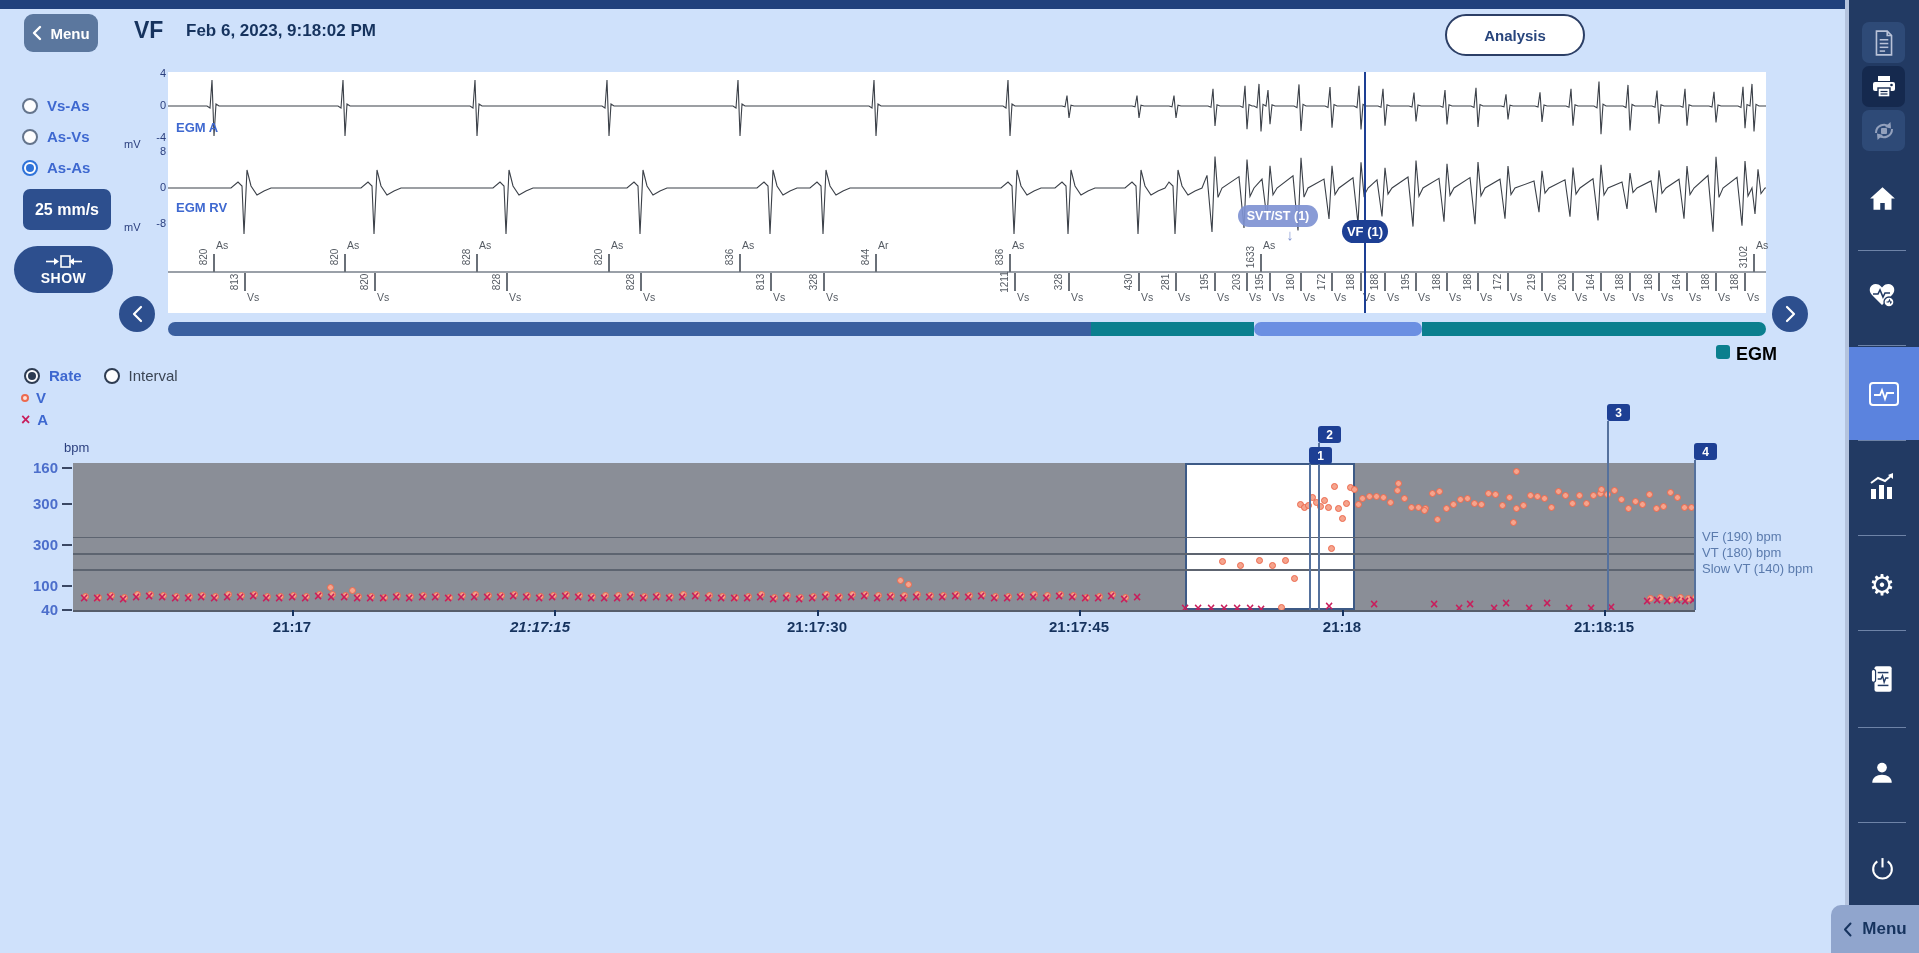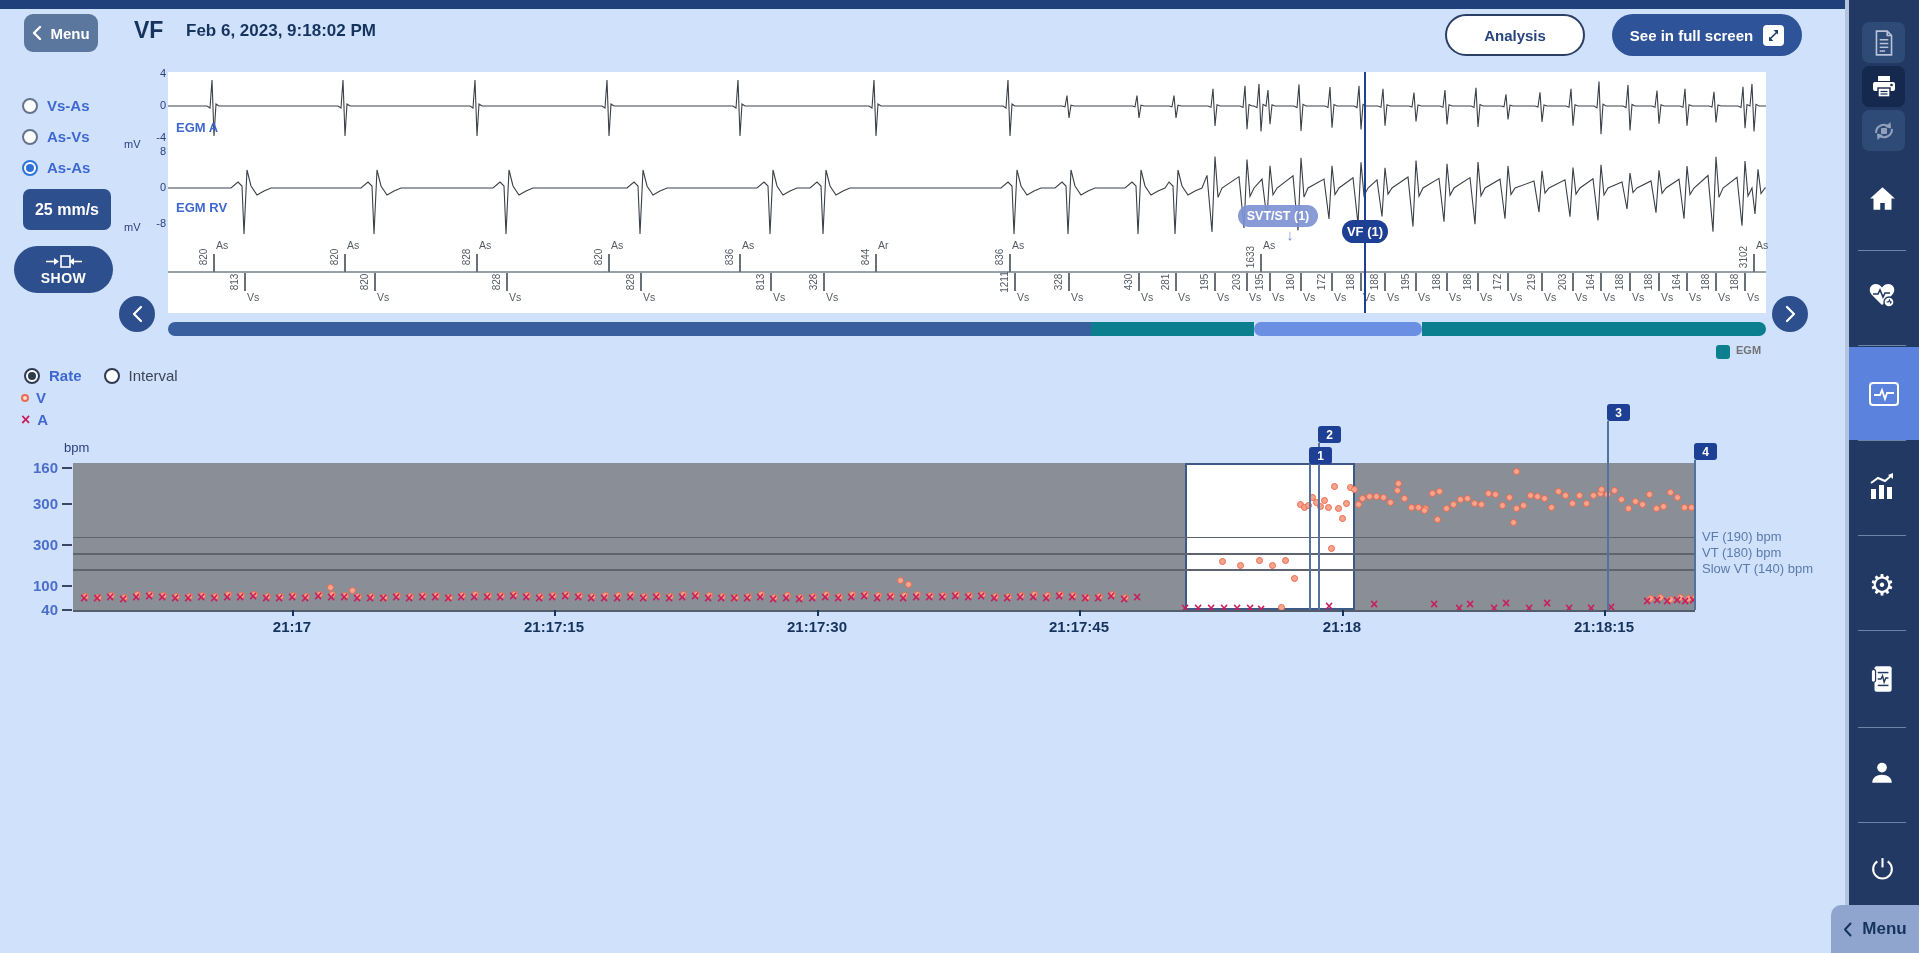--- a/index.html
+++ b/index.html
@@ -34,21 +34,21 @@
   .axis-mv{position:absolute;font-size:11px;color:#2b3f7e;}
   .marker-line{position:absolute;left:0;top:199px;width:1598px;height:2px;background:#9aa0a8;}
   .mtick{position:absolute;width:1.5px;background:#6a7078;}
   .mlabel{position:absolute;font-size:10.5px;color:#555b63;}
   .mnum{position:absolute;width:30px;height:12px;font-size:10px;color:#555b63;text-align:center;transform:rotate(-90deg);}
   .cursor-line{position:absolute;top:0;width:2px;height:241px;background:#1d3f94;z-index:5;}
   .pill{position:absolute;color:#fff;font-weight:bold;display:flex;align-items:center;justify-content:center;z-index:6;}
   .nav-circle{width:36px;height:36px;border-radius:50%;background:#2d4f8e;display:flex;align-items:center;justify-content:center;cursor:pointer;}
   .scrollbar{left:168px;top:322px;width:1598px;height:14px;border-radius:7px;overflow:hidden;display:flex;cursor:pointer;}
   .legend-sq{left:1716px;top:345px;width:14px;height:14px;border-radius:3px;background:#0b7f8e;}
-  .legend-egm{left:1736px;top:344px;font-size:11px;font-weight:600;color:#737373;}
+  .legend-egm{left:1736px;top:344px;font-size:18px;font-weight:600;color:#000000;}
   .vleg-ring{width:8px;height:8px;border-radius:50%;border:2px solid #ec6a4f;background:#fde0d8;box-sizing:border-box;}
   .plot{left:73px;top:463px;width:1622px;height:147px;background:#8a8e97;border-bottom:2px solid #565d6a;overflow:hidden;}
   .thresh{position:absolute;left:0;width:100%;height:1.5px;background:#5d6470;}
   .window{position:absolute;background:#fff;border:2px solid #3d5a86;box-sizing:border-box;}
   .dot{position:absolute;width:7px;height:7px;border-radius:50%;background:#f5a48d;border:1.5px solid #ec6a4f;box-sizing:border-box;}
   .xmark{position:absolute;font-size:14px;font-weight:bold;color:#c81e5c;line-height:14px;}
   .ylbl{position:absolute;font-size:15px;font-weight:bold;color:#4c6ecb;width:44px;text-align:right;}
   .ydash{position:absolute;width:10px;height:2px;background:#3a4763;}
   .xlbl{position:absolute;width:90px;text-align:center;font-size:15px;font-weight:bold;color:#16335e;}
   .xtick{position:absolute;width:2px;height:6px;background:#16335e;}
@@ -77,30 +77,20 @@
   <div class="abs back-btn">
     <svg width="10" height="16" viewBox="0 0 10 16">
       <polyline points="8,2 2,8 8,14" fill="none" stroke="#fff" stroke-width="2.4" stroke-linecap="round" stroke-linejoin="round"></polyline>
     </svg>
     <span>Menu</span>
   </div>
   <div class="abs page-title">VF</div>
   <div class="abs timestamp">Feb 6, 2023, 9:18:02 PM</div>
   <div class="abs analysis-btn">
     <span>Analysis</span>
-  </div>
-  <div class="abs fullscreen-btn">
-    <span>See in full screen</span>
-    <span class="fs-iconbox">
-      <svg width="13" height="13" viewBox="0 0 13 13">
-        <line x1="3.2" y1="9.8" x2="9.8" y2="3.2" stroke="#22396b" stroke-width="1.6"></line>
-        <polygon points="11,1 11,5.4 6.6,1" fill="#22396b"></polygon>
-        <polygon points="2,12 2,7.6 6.4,12" fill="#22396b"></polygon>
-      </svg>
-    </span>
   </div>
 
   <div class="abs" style="left:22px;top:90px;">
       <div class="radio-row">
         <div class="radio"></div>
         <div class="radio-lbl">Vs-As</div>
       </div>
       <div class="radio-row">
         <div class="radio"></div>
         <div class="radio-lbl">As-Vs</div>
@@ -596,21 +586,21 @@
       <div class="ydash" style="left: 62px; top: 503.44px; position: absolute;"></div>
       <div class="ylbl" style="left: 14px; top: 536.04px; position: absolute;">300</div>
       <div class="ydash" style="left: 62px; top: 544.04px; position: absolute;"></div>
       <div class="ylbl" style="left: 14px; top: 576.64px; position: absolute;">100</div>
       <div class="ydash" style="left: 62px; top: 584.64px; position: absolute;"></div>
       <div class="ylbl" style="left: 14px; top: 601px; position: absolute;">40</div>
       <div class="ydash" style="left: 62px; top: 609px; position: absolute;"></div>
       <div class="xtick" style="left: 292px; top: 610px; position: absolute;"></div>
       <div class="xlbl" style="left: 247px; top: 618px; position: absolute;">21:17</div>
       <div class="xtick" style="left: 554px; top: 610px; position: absolute;"></div>
-      <div class="xlbl" style="left: 509px; top: 618px; position: absolute;">21:17:15</div>
+      <div class="xlbl" style="left: 495px; top: 618px; position: absolute; font-style: italic;">21:17:15</div>
       <div class="xtick" style="left: 817px; top: 610px; position: absolute;"></div>
       <div class="xlbl" style="left: 772px; top: 618px; position: absolute;">21:17:30</div>
       <div class="xtick" style="left: 1079px; top: 610px; position: absolute;"></div>
       <div class="xlbl" style="left: 1034px; top: 618px; position: absolute;">21:17:45</div>
       <div class="xtick" style="left: 1342px; top: 610px; position: absolute;"></div>
       <div class="xlbl" style="left: 1297px; top: 618px; position: absolute;">21:18</div>
       <div class="xtick" style="left: 1604px; top: 610px; position: absolute;"></div>
       <div class="xlbl" style="left: 1559px; top: 618px; position: absolute;">21:18:15</div>
     </div>
   <div>

